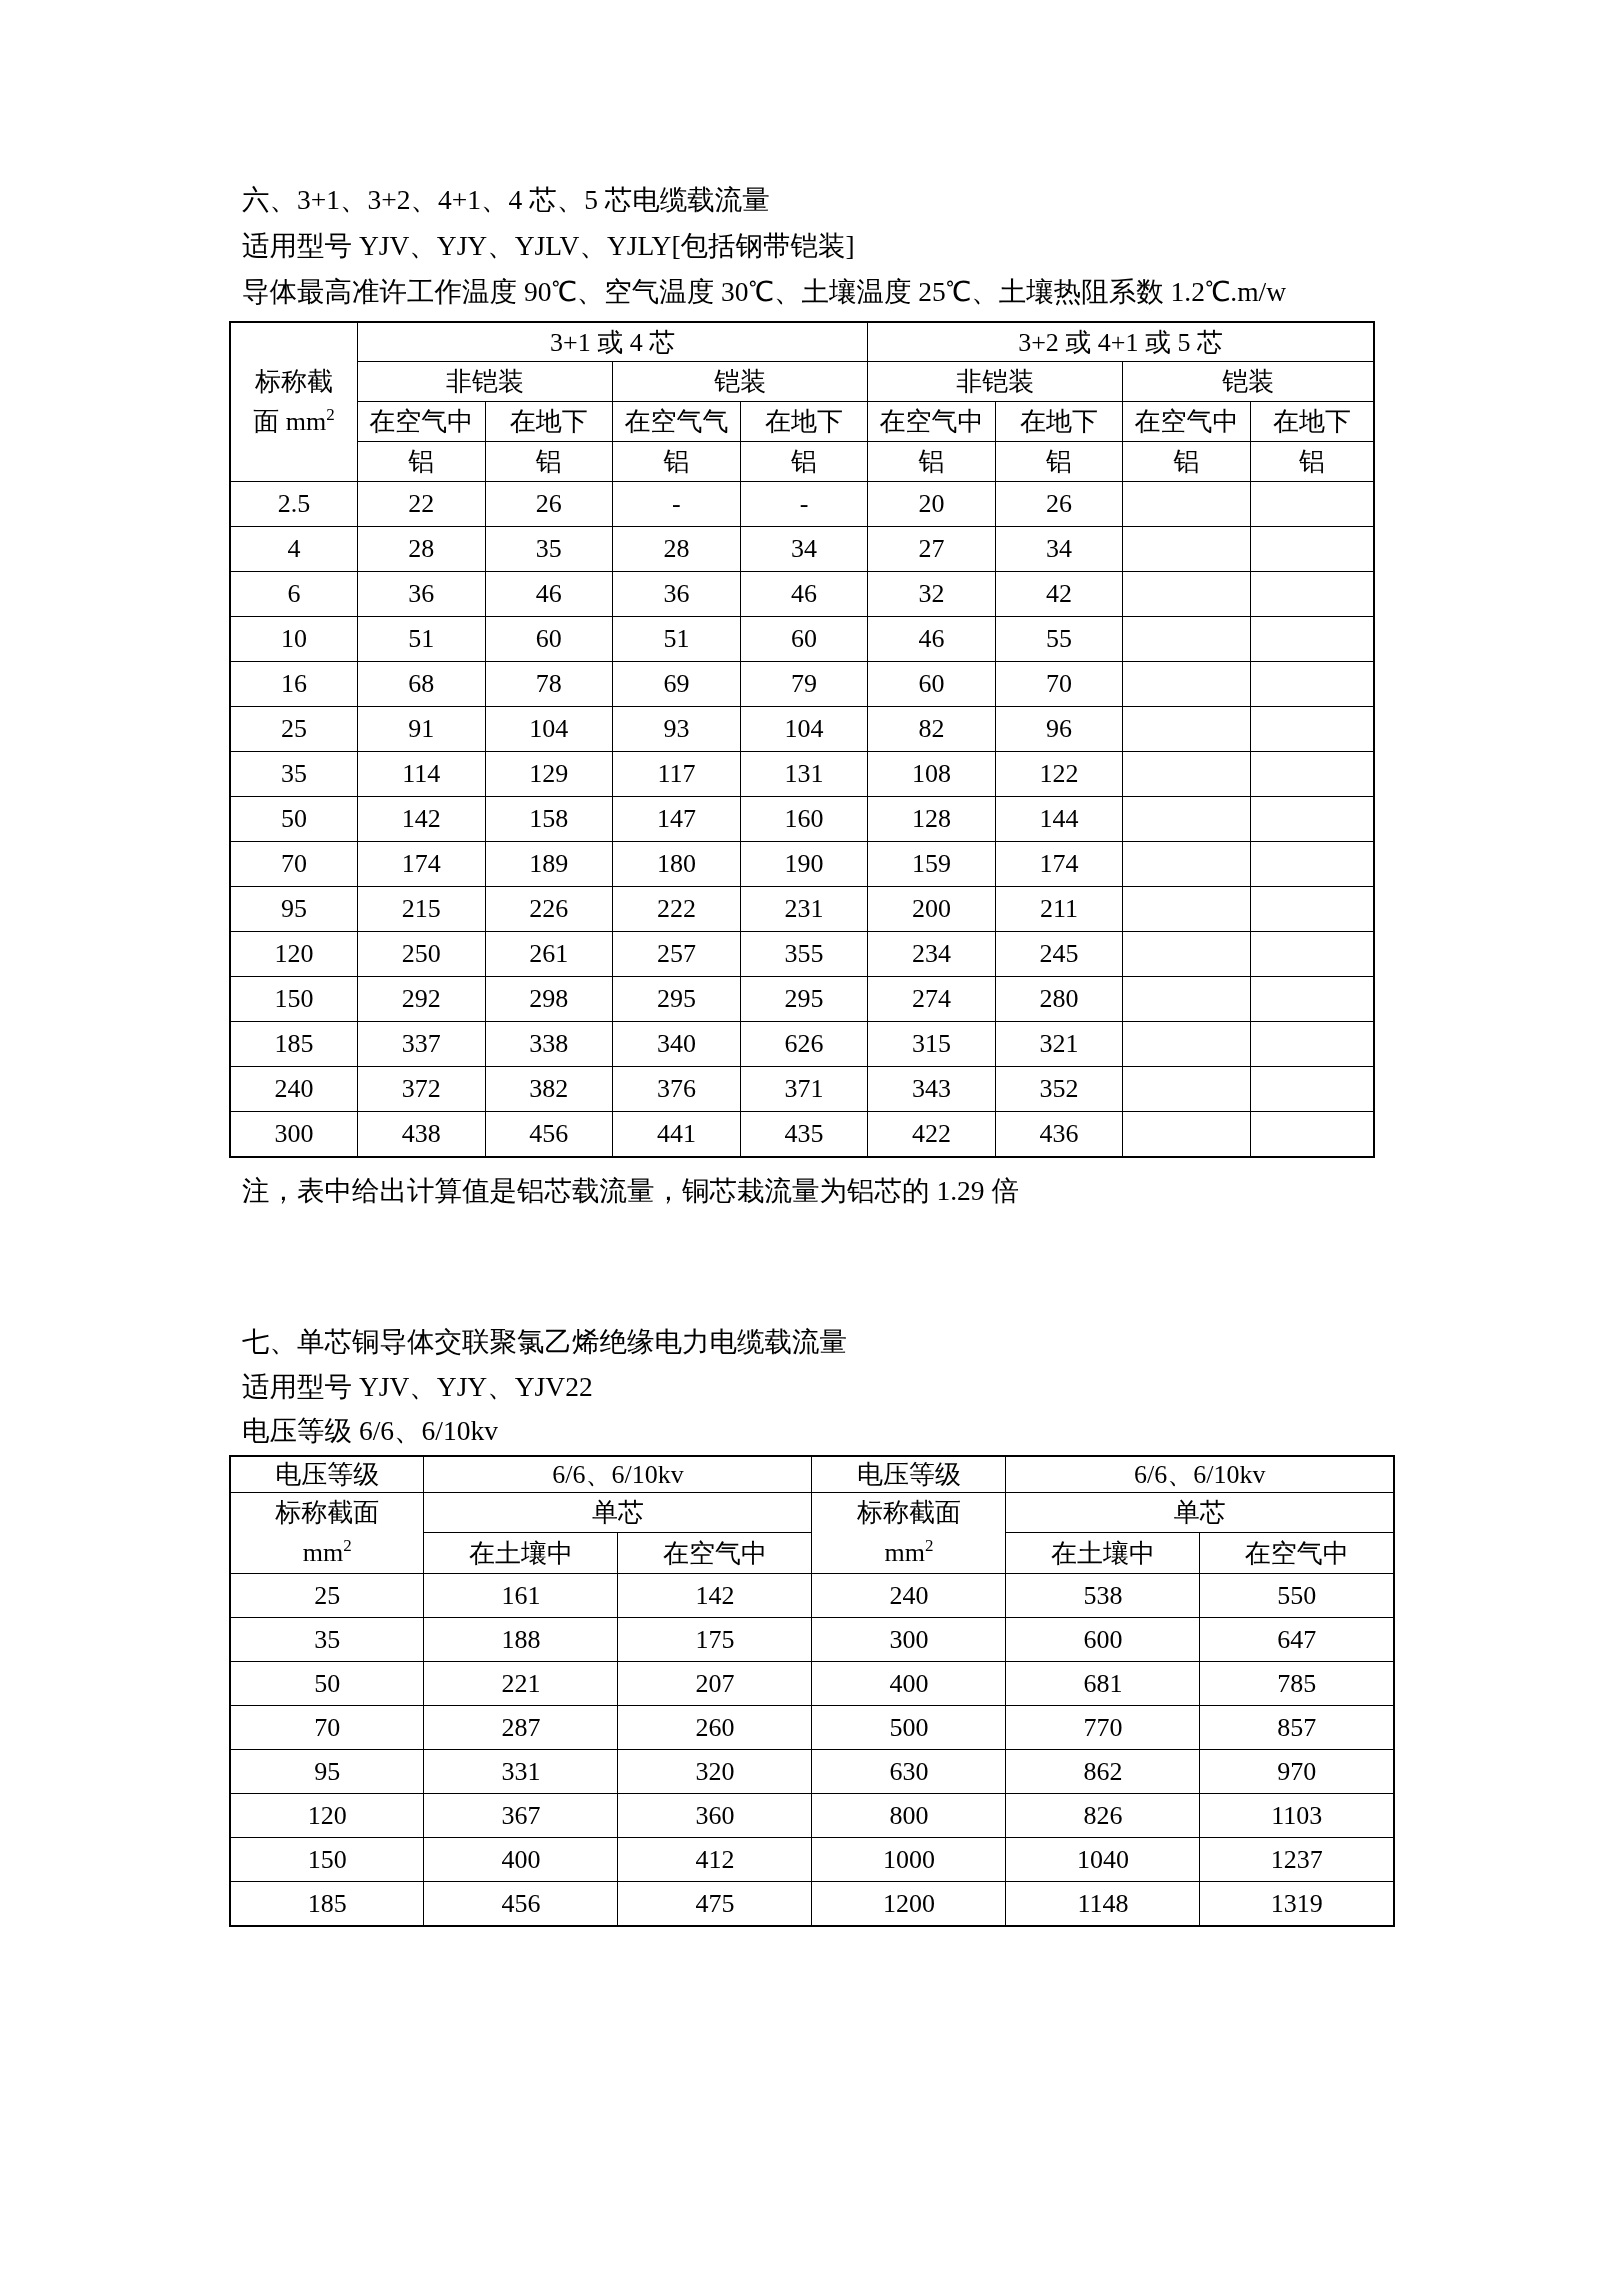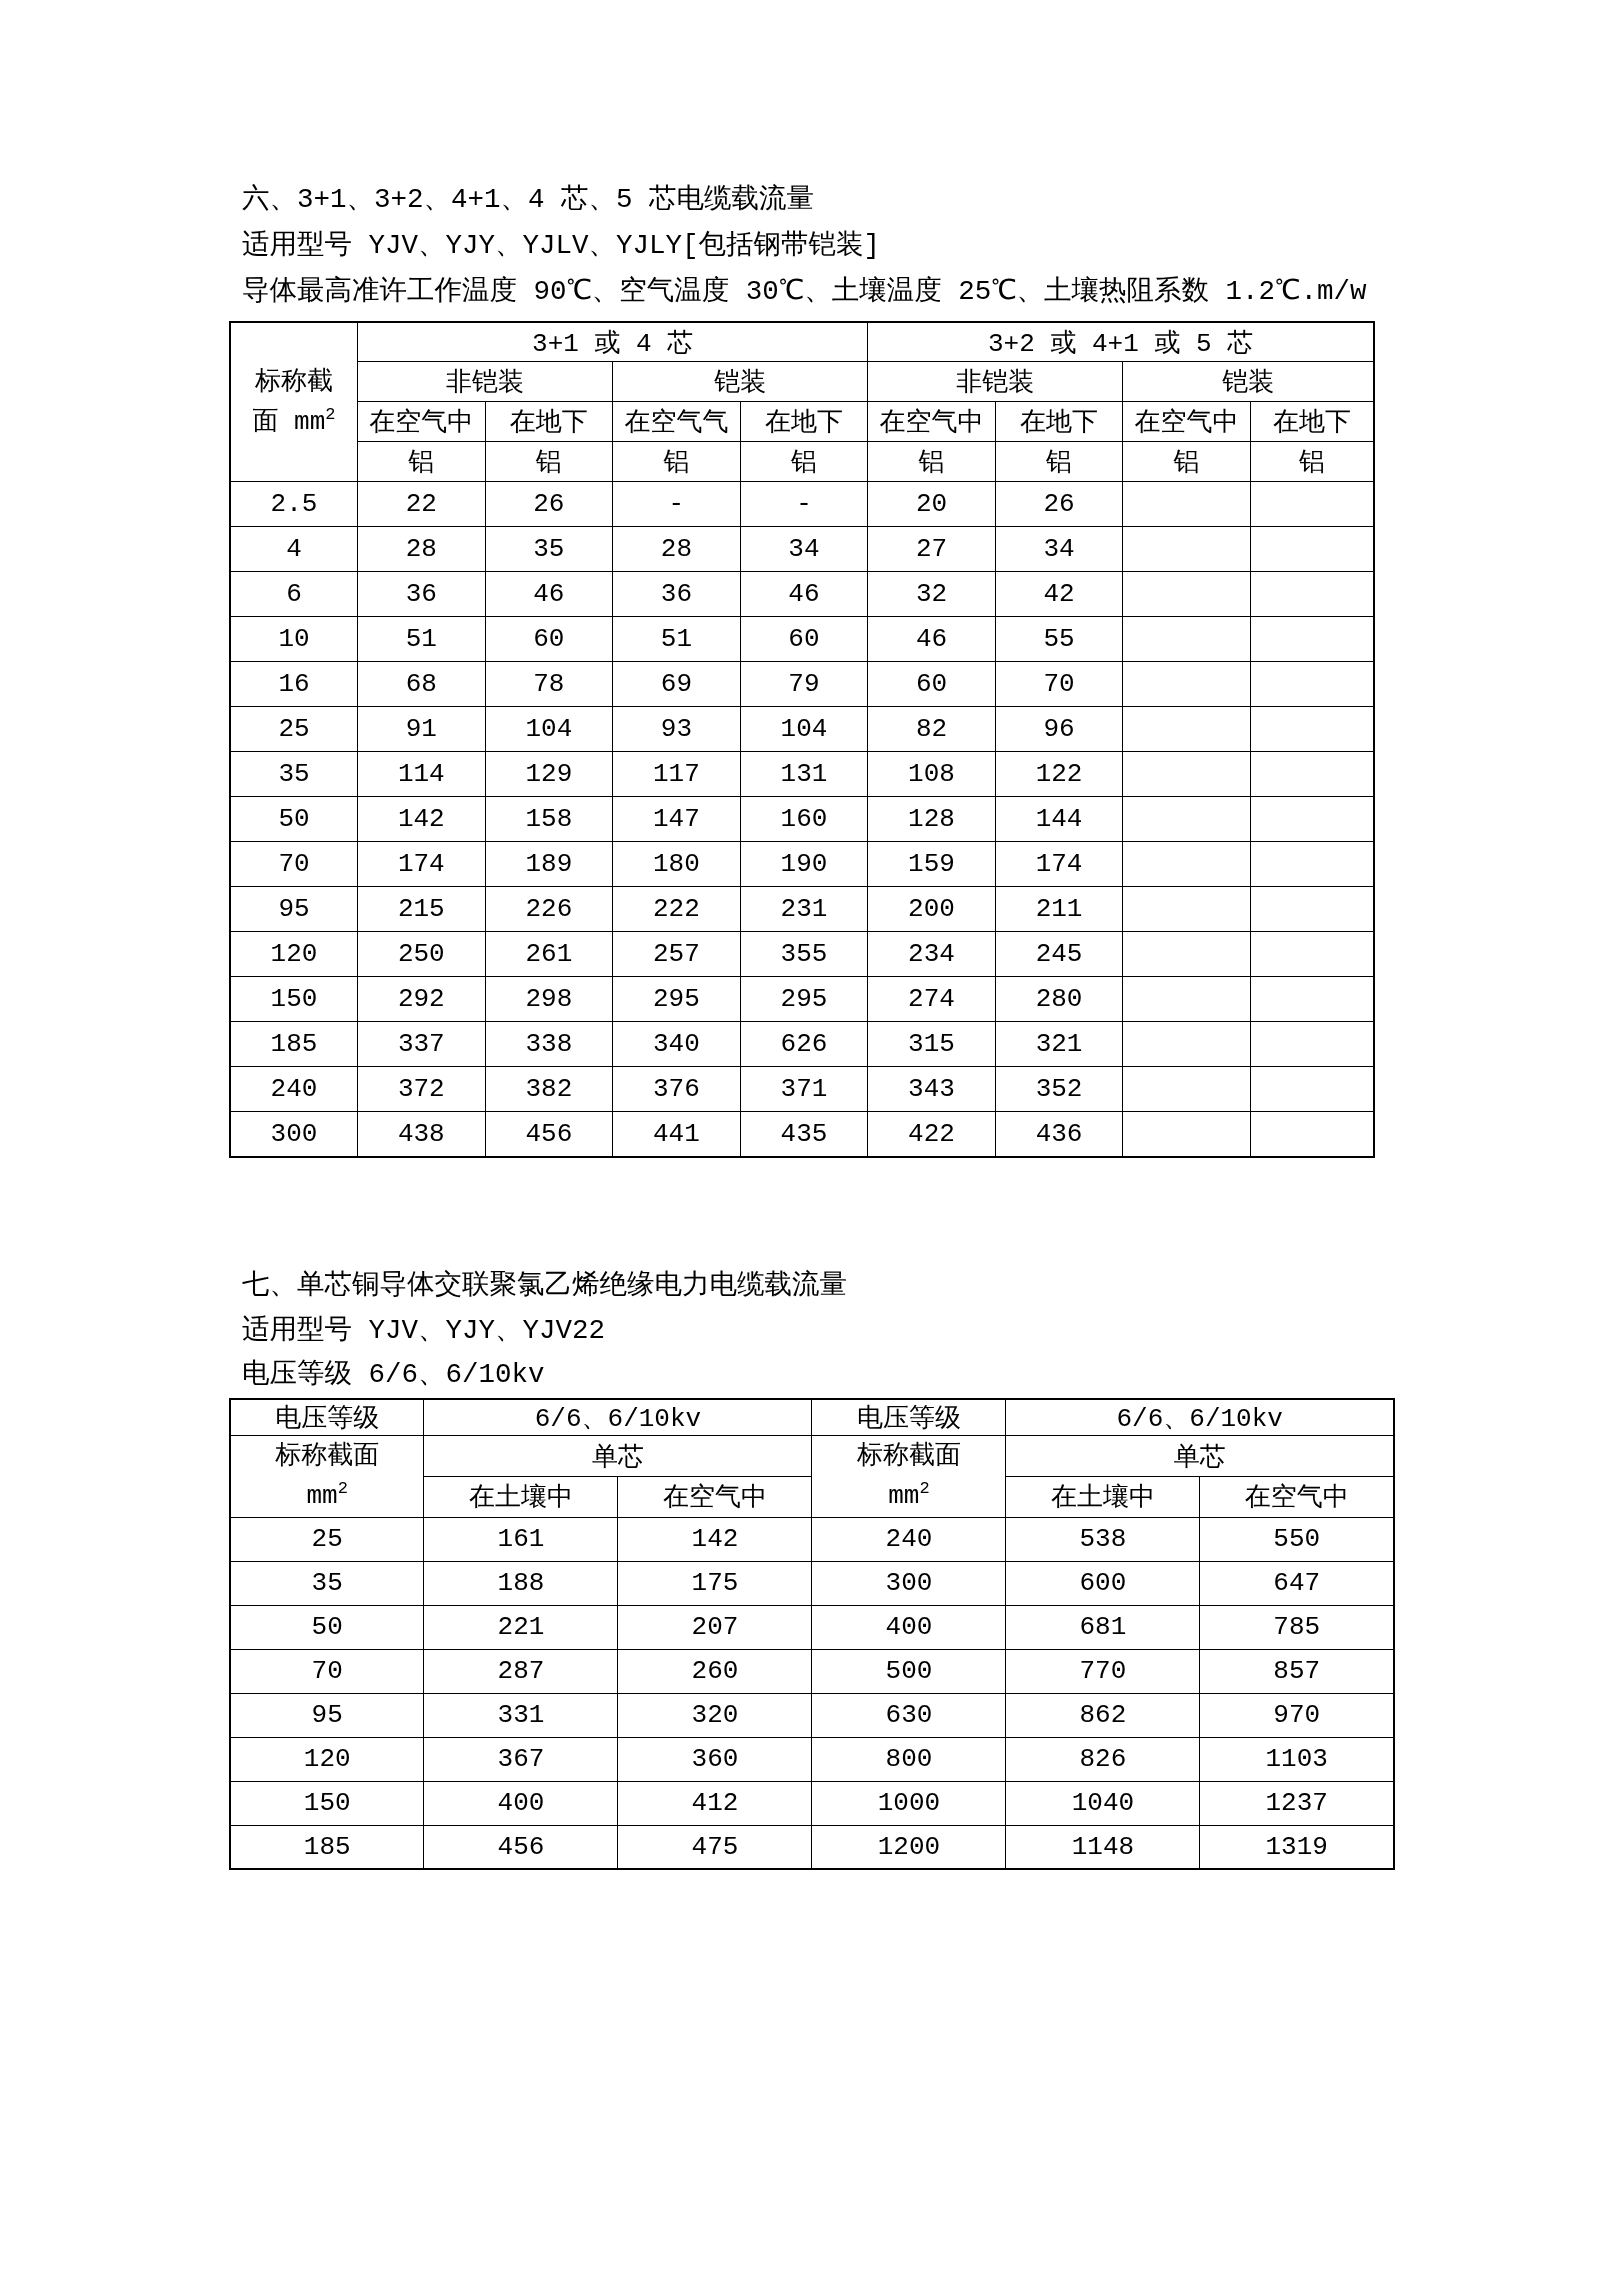--- a/index.html
+++ b/index.html
@@ -3,21 +3,21 @@
 <meta charset="utf-8">
 <style>
   * { box-sizing: border-box; }
   html, body { margin: 0; padding: 0; background: #ffffff; }
   .page {
     position: relative;
     width: 1623px;
     height: 2295px;
     background: #ffffff;
     color: #000000;
-    font-family: Liberation Mono, monospace;
+    font-family: Liberation Serif, serif;
     overflow: hidden;
   }
   .content { position: absolute; left: 229px; top: 177px; width: 1167px; }
   .para {
     margin: 0;
     padding-left: 13px;
     font-size: 27.5px;
     line-height: 46px;
     white-space: nowrap;
   }
@@ -266,20 +266,21 @@
             <td>441</td>
             <td>435</td>
             <td>422</td>
             <td>436</td>
             <td></td>
             <td></td>
           </tr>
         </tbody>
     </table>
 
+    <p class="para note-line">注，表中给出计算值是铝芯载流量，铜芯栽流量为铝芯的 1.29 倍</p>
 
     <p class="para gap-top">七、单芯铜导体交联聚氯乙烯绝缘电力电缆载流量</p>
     <p class="para s7line">适用型号 YJV、YJY、YJV22</p>
     <p class="para s7line">电压等级 6/6、6/10kv</p>
 
     <table class="tbl t2">
       <colgroup>
         <col style="width:16.66%">
           <col style="width:16.67%">
           <col style="width:16.67%">

